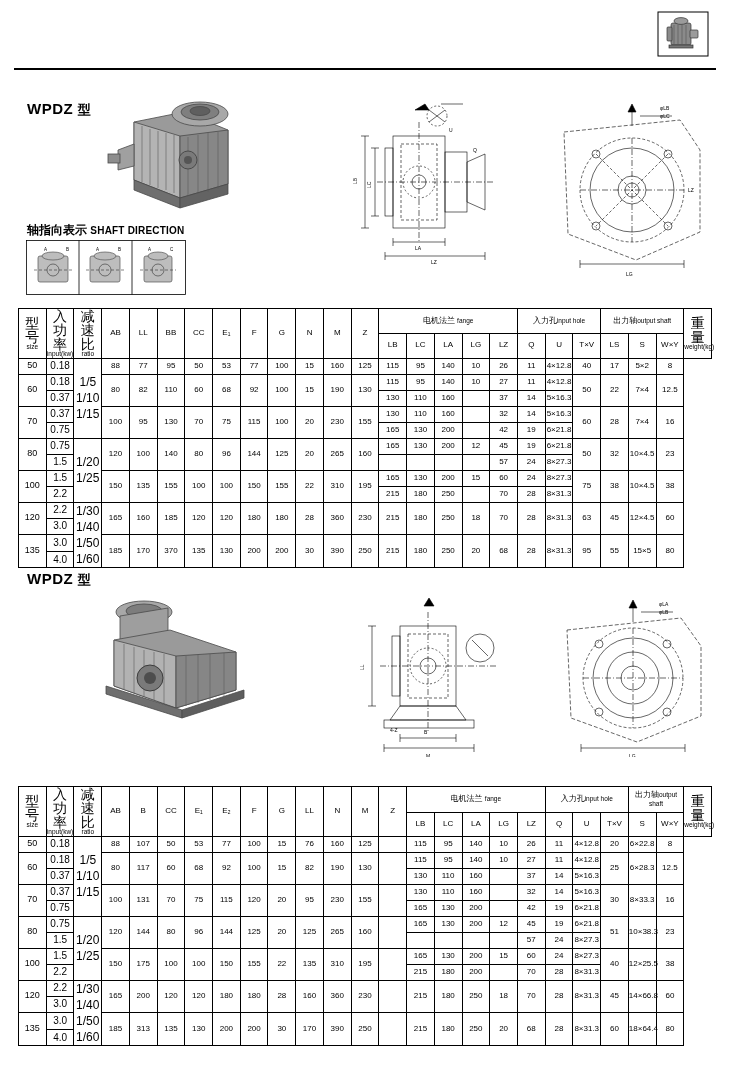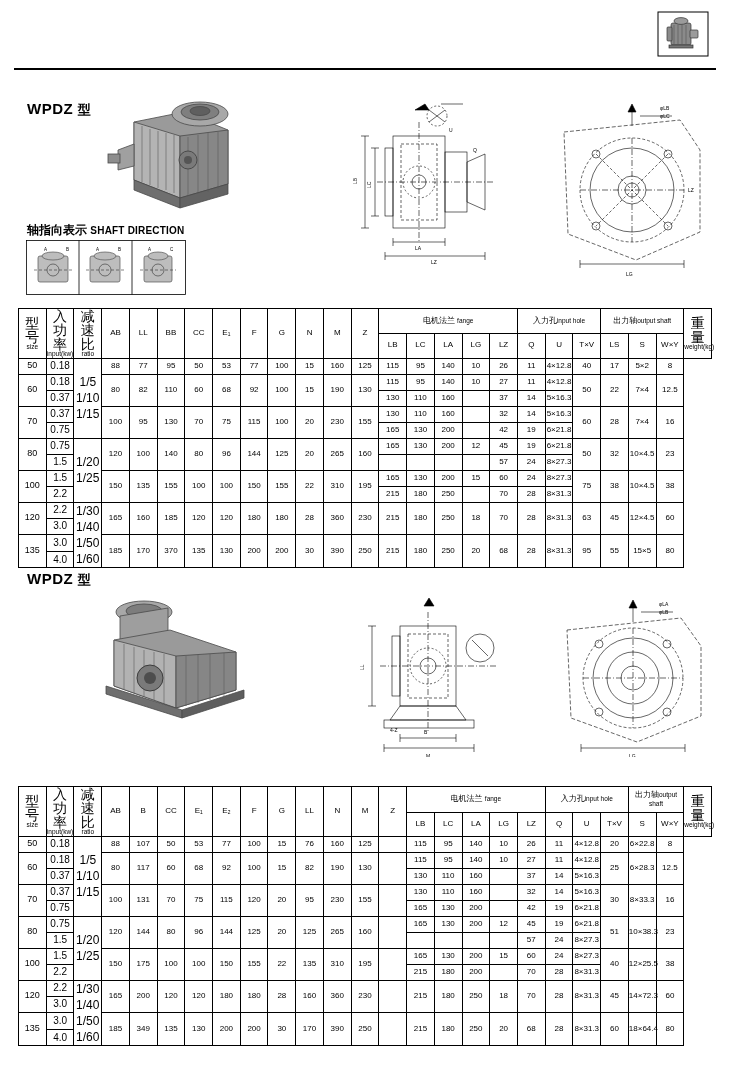--- a/index.html
+++ b/index.html
@@ -835,31 +835,31 @@
           <td rowspan="2">230</td>
           <td rowspan="2"></td>
           <td rowspan="2">215</td>
           <td rowspan="2">180</td>
           <td rowspan="2">250</td>
           <td rowspan="2">18</td>
           <td rowspan="2">70</td>
           <td rowspan="2">28</td>
           <td rowspan="2">8×31.3</td>
           <td rowspan="2">45</td>
-          <td rowspan="2">14×72.3</td>
+          <td rowspan="2">14×66.8</td>
           <td rowspan="2">60</td>
         </tr>
         <tr>
           <td class="pw">3.0</td>
         </tr>
         <tr>
           <td rowspan="2" class="sizecell">135</td>
           <td class="pw">3.0</td>
           <td rowspan="2">185</td>
-          <td rowspan="2">349</td>
+          <td rowspan="2">313</td>
           <td rowspan="2">135</td>
           <td rowspan="2">130</td>
           <td rowspan="2">200</td>
           <td rowspan="2">200</td>
           <td rowspan="2">30</td>
           <td rowspan="2">170</td>
           <td rowspan="2">390</td>
           <td rowspan="2">250</td>
           <td rowspan="2"></td>
           <td rowspan="2">215</td>

